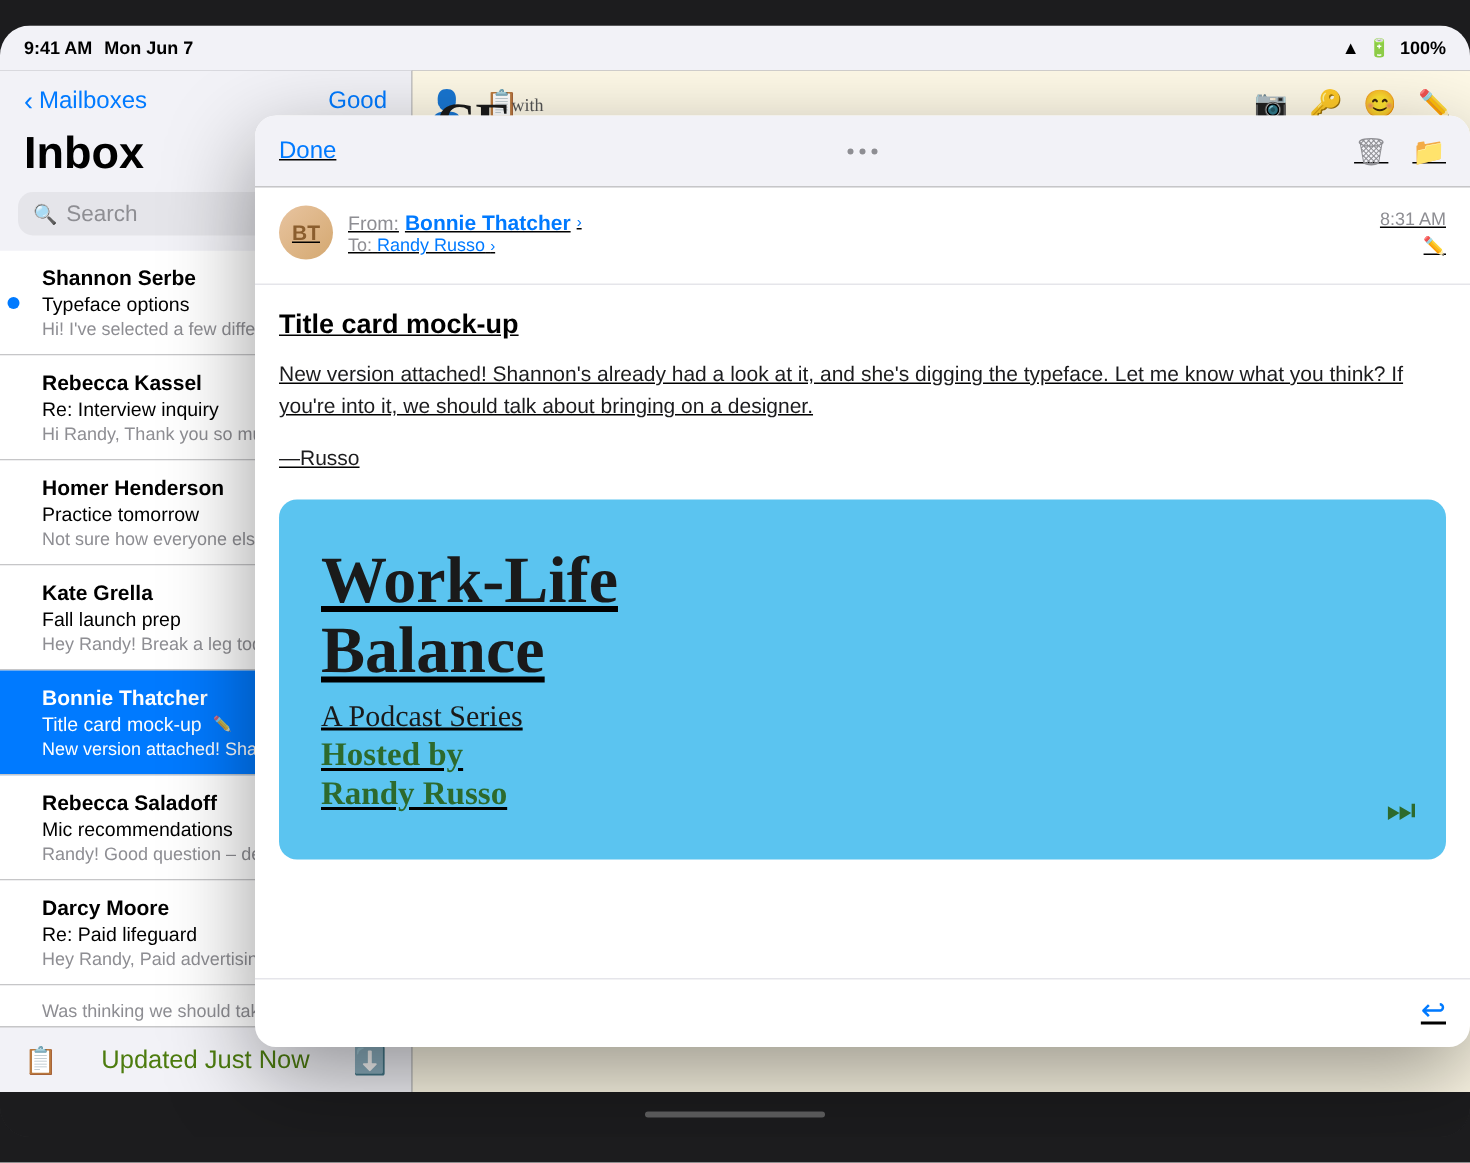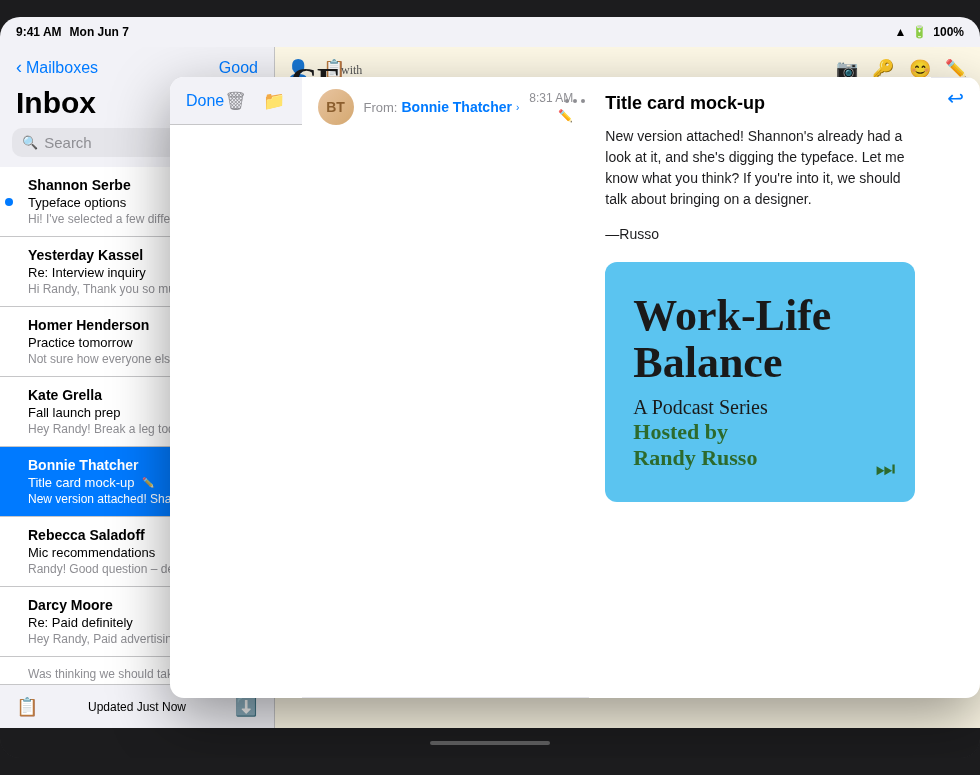--- a/index.html
+++ b/index.html
@@ -166,22 +166,22 @@
     .mail-bottom-bar {
       height: 44px;
       background: #f2f2f7;
       border-top: 0.5px solid #c6c6c8;
       display: flex;
       align-items: center;
       justify-content: space-between;
       padding: 0 16px;
     }
     .updated-text {
-      font-size: 12px;
-      color: #000000;
+      font-size: 17px;
+      color: #4d7c0f;
     }
     
     .notes-panel {
       flex: 1;
       background: #fef9e7;
       position: relative;
       overflow: hidden;
     }
     .notes-toolbar {
       height: 44px;
@@ -206,22 +206,24 @@
     .email-modal {
       position: absolute;
       top: 30px;
       left: 170px;
       right: 0;
       bottom: 30px;
       background: #fff;
       border-radius: 14px;
       box-shadow: 0 20px 60px rgba(0,0,0,0.4);
       display: flex;
+      flex-direction: column;
       z-index: 50;
       overflow: hidden;
+      text-decoration: underline;
     }
     .modal-toolbar {
       height: 48px;
       background: #f2f2f7;
       border-bottom: 0.5px solid #c6c6c8;
       display: flex;
       align-items: center;
       justify-content: space-between;
       padding: 0 16px;
     }
@@ -446,21 +448,21 @@
           <div class="email-item-row">
             <span class="sender-name">Shannon Serbe</span>
             <span class="email-time">9:41 AM</span>
           </div>
           <div class="email-subject">Typeface options</div>
           <div class="email-preview">Hi! I've selected a few different potential typefaces we can build y...</div>
         </div>
 
         <div class="email-item" style="background:#fff;">
           <div class="email-item-row">
-            <span class="sender-name">Yesterday Kassel</span>
+            <span class="sender-name">Rebecca Kassel</span>
             <span class="email-time">9:39 AM</span>
           </div>
           <div class="email-subject">Re: Interview inquiry</div>
           <div class="email-preview">Hi Randy, Thank you so much for thinking of me! I'd be thrilled to be...</div>
         </div>
 
         <div class="email-item" style="background:#fff;">
           <div class="email-item-row">
             <span class="sender-name">Homer Henderson</span>
             <span class="email-time">9:12 AM</span>
@@ -497,21 +499,21 @@
           </div>
           <div class="email-subject">Mic recommendations</div>
           <div class="email-preview">Randy! Good question – depends on where you'll be using the micro...</div>
         </div>
 
         <div class="email-item" style="background:#fff;">
           <div class="email-item-row">
             <span class="sender-name">Darcy Moore</span>
             <span class="email-time">Yesterday</span>
           </div>
-          <div class="email-subject">Re: Paid definitely</div>
+          <div class="email-subject">Re: Paid lifeguard</div>
           <div class="email-preview">Hey Randy, Paid advertising can definitely be a useful strategy to e...</div>
         </div>
 
         <div class="email-item" style="background:#fff;">
           <div class="email-preview">Was thinking we should take the...</div>
         </div>
 
       </div>
 
       <div class="mail-bottom-bar">
@@ -603,20 +605,25 @@
         <div class="from-row">
           <div class="avatar-circle">
             <span>BT</span>
           </div>
           <div class="from-details">
             <div class="from-line">
               <span class="from-label">From:</span>
               <span class="from-name">Bonnie Thatcher</span>
               <span class="from-chevron">›</span>
             </div>
+            <div class="to-line">
+              <span>To:</span>
+              <span class="to-name">Randy Russo</span>
+              <span style="color:#007aff;font-size:10px;">›</span>
+            </div>
           </div>
           <div class="email-timestamp-row">
             <span class="email-timestamp">8:31 AM</span>
             <span class="edit-pencil">✏️</span>
           </div>
         </div>
       </div>
 
       <div class="email-body">
         <div class="email-subject-line">Title card mock-up</div>

